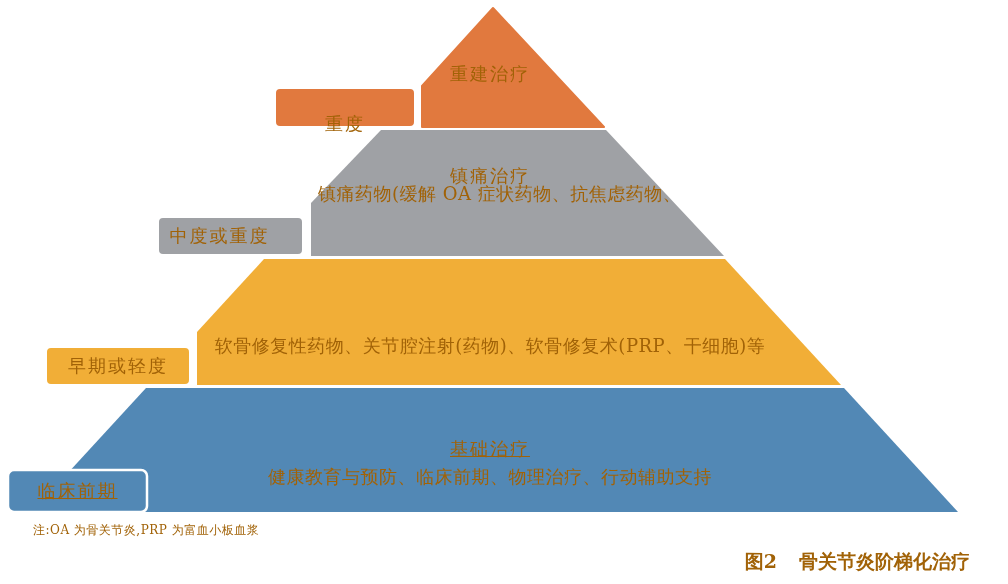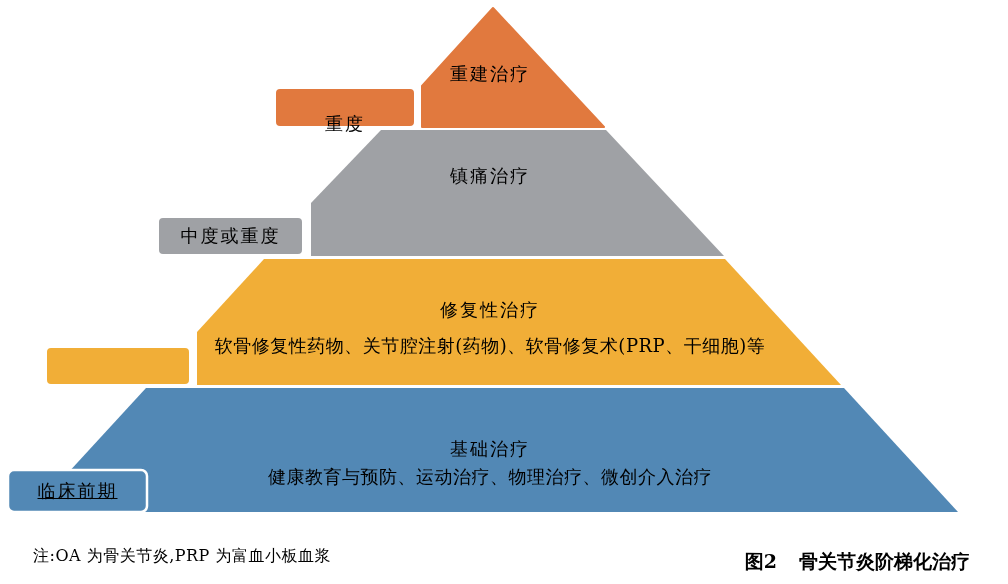--- a/index.html
+++ b/index.html
@@ -1,32 +1,32 @@
 <!DOCTYPE html>
 <html><head>
 <meta charset="utf-8">
 <style>
   html,body{margin:0;padding:0;background:#ffffff;}
   .stage{
     position:relative;
     width:1008px;height:584px;
     background:#ffffff;
     font-family:"DejaVu Serif","Liberation Serif",serif;
-    color:#000000;
+    color:#a16207;
     overflow:hidden;
   }
   .stage svg{position:absolute;left:0;top:0;}
   .txt{position:absolute;white-space:nowrap;}
   .cx{left:0;width:980px;text-align:center;}
   .band-title{font-size:18px;font-weight:400;letter-spacing:2px;}
   .band-line{font-size:18px;letter-spacing:0.5px;}
   .gray-block{position:absolute;left:318px;top:180px;line-height:27px;font-size:18px;letter-spacing:0.5px;}
   .sev{position:absolute;display:flex;align-items:center;justify-content:center;
        font-size:18px;letter-spacing:2px;}
-  .note{position:absolute;left:33px;top:546px;font-size:16px;letter-spacing:0.5px;}
+  .note{position:absolute;left:33px;top:522px;font-size:12px;letter-spacing:0.5px;}
   .caption{position:absolute;left:0;top:549px;width:970px;text-align:right;
            font-size:19px;font-weight:700;}
   .caption .fig{margin-right:22px;}
 </style>
 </head>
 <body>
 
 <div class="stage">
 
   <svg width="1008" height="584" viewBox="0 0 1008 584">
@@ -50,30 +50,31 @@
     <rect x="46" y="347" width="144" height="38" rx="5" fill="none" stroke-width="2" stroke="#FFFFFF"></rect>
 
     <rect x="8" y="470" width="139" height="42" rx="6" fill="#5288B5"></rect>
     <rect x="8" y="470" width="139" height="42" rx="6" fill="none" stroke-width="2.5" stroke="#FFFFFF"></rect>
   </svg>
 
   <div class="txt cx band-title" style="top:62px;">重建治疗</div>
 
   <div class="txt cx band-title" style="top:140px;margin-top:24px;">镇痛治疗</div>
   <div class="gray-block">
+    <div>镇痛药物(缓解 OA 症状药物、抗焦虑药物、</div>
   </div>
 
-  <div class="txt cx band-title" style="top:298px;">修复性治疗</div>
   <div class="txt cx band-line" style="top:334px;">软骨修复性药物、关节腔注射(药物)、软骨修复术(PRP、干细胞)等</div>
 
-  <div class="txt cx band-title" style="top:437px;">基础治疗</div>
-  <div class="txt cx band-line" style="top:465px;">健康教育与预防、运动治疗、物理治疗、微创介入治疗</div>
+  <div class="txt cx band-title" style="top:437px;text-decoration:underline;">基础治疗</div>
+  <div class="txt cx band-line" style="top:465px;">健康教育与预防、临床前期、物理治疗、行动辅助支持</div>
 
   <div class="sev" style="left:275px;top:104px;width:140px;height:39px;">重度</div>
-  <div class="sev" style="left:158px;top:217px;width:145px;height:38px;">中度或重度</div>
+  <div class="sev" style="left:147px;top:217px;width:145px;height:38px;">中度或重度</div>
+  <div class="sev" style="left:46px;top:347px;width:144px;height:38px;">早期或轻度</div>
   <div class="sev" style="left:8px;top:470px;width:139px;height:42px;text-decoration:underline;">临床前期</div>
 
   <div class="note">注:OA 为骨关节炎,PRP 为富血小板血浆</div>
   <div class="caption">
     <span class="fig">图2</span><span>骨关节炎阶梯化治疗</span>
   </div>
 
 </div>
 
 </body></html>

